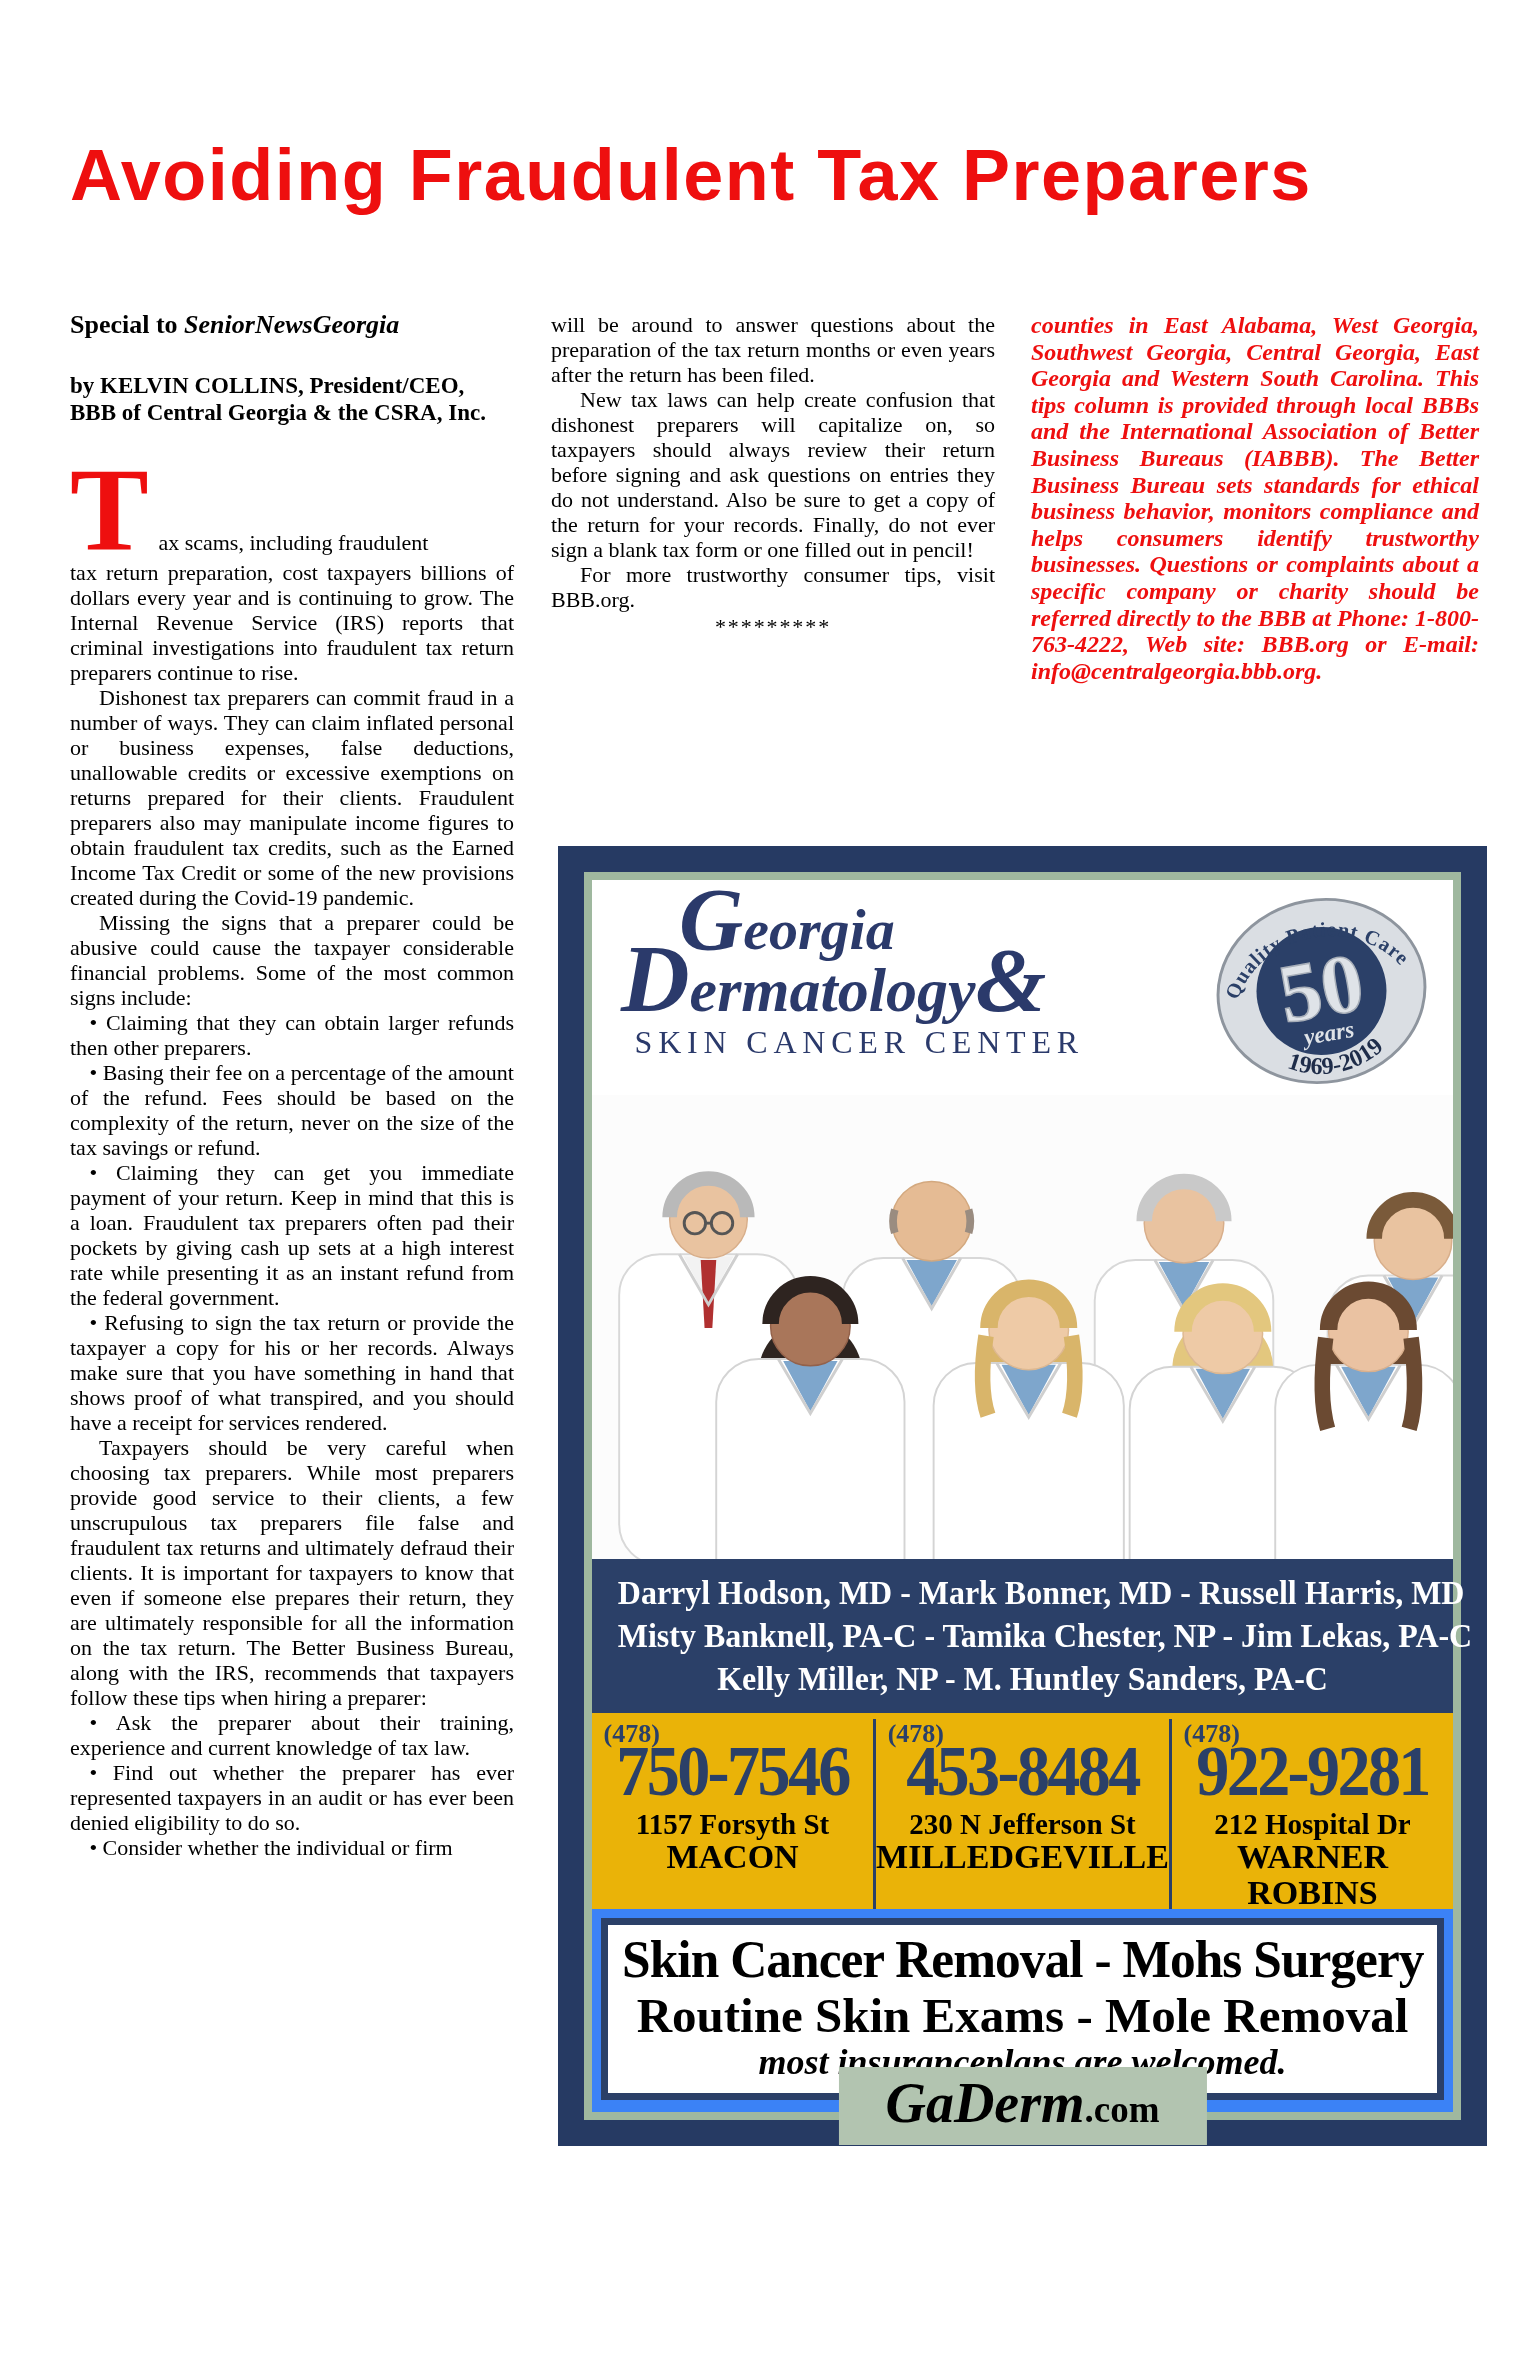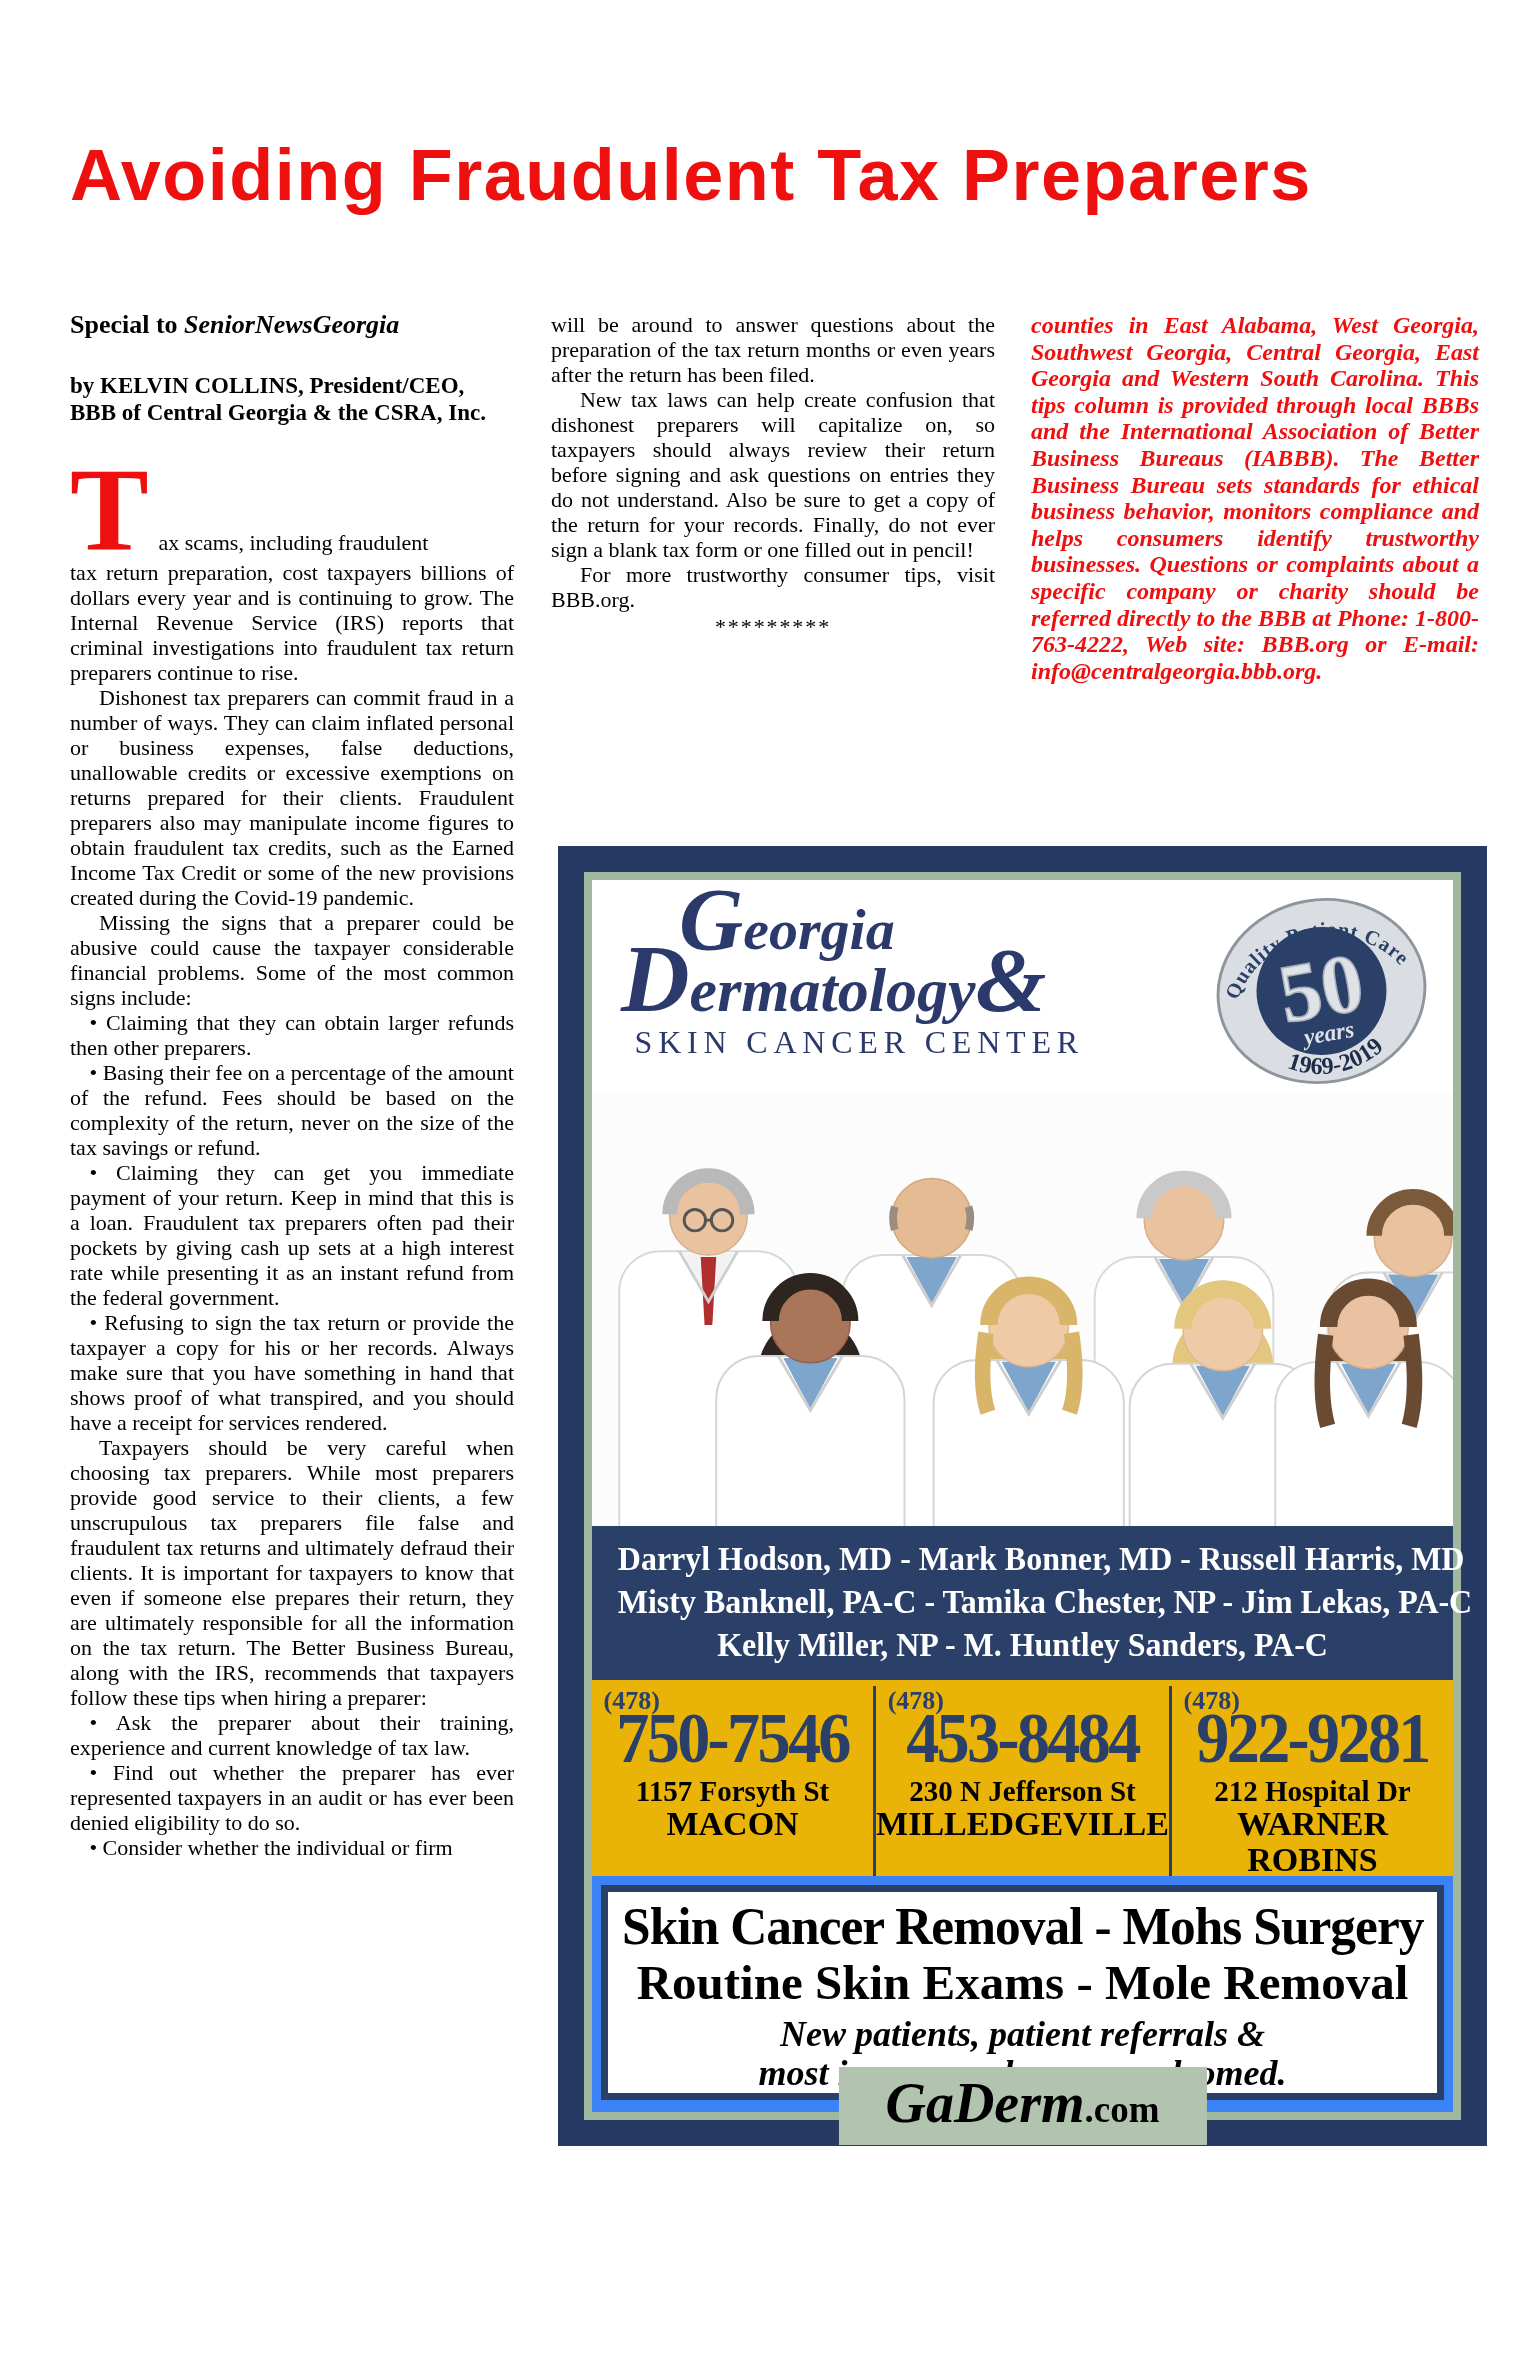--- a/index.html
+++ b/index.html
@@ -236,21 +236,20 @@
         <div class="phone-number">922-9281</div>
         <div class="street">212 Hospital Dr</div>
         <div class="city">WARNER ROBINS</div>
       </div>
     </div>
 
     <div class="ad-bottom">
       <div class="bottom-box">
         <div class="svc1">Skin Cancer Removal - Mohs Surgery</div>
         <div class="svc2">Routine Skin Exams - Mole Removal</div>
-        <div class="welcome first">New patients, patient referrals &amp;</div>
         <div class="welcome">most insuranceplans are welcomed.</div>
       </div>
       <div class="gaderm">
         <span class="gaderm-name">GaDerm</span><span class="gaderm-tld">.com</span>
       </div>
     </div>
 
   </div>
 </div>
 

